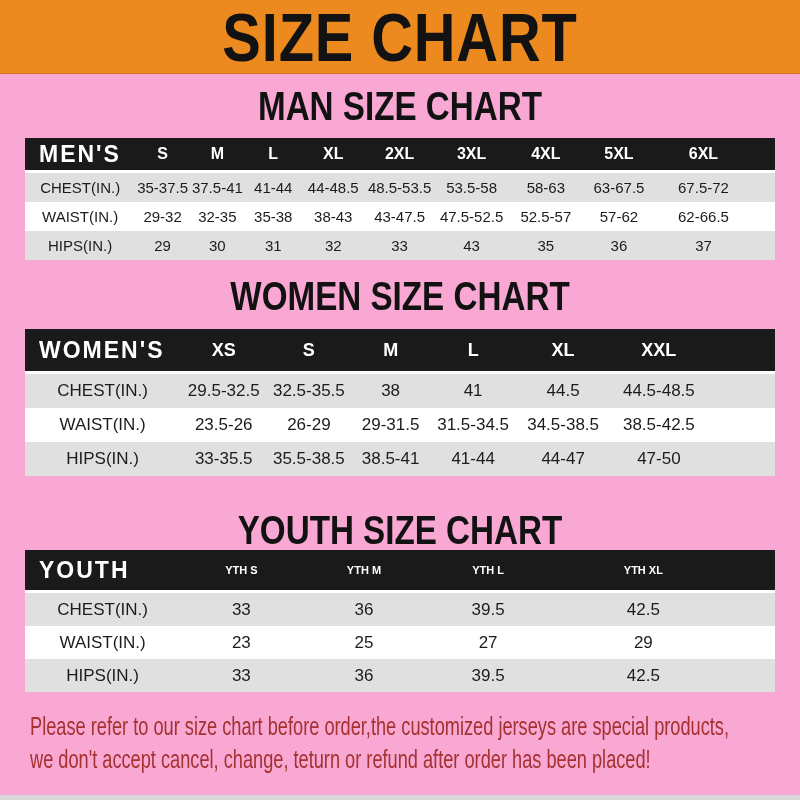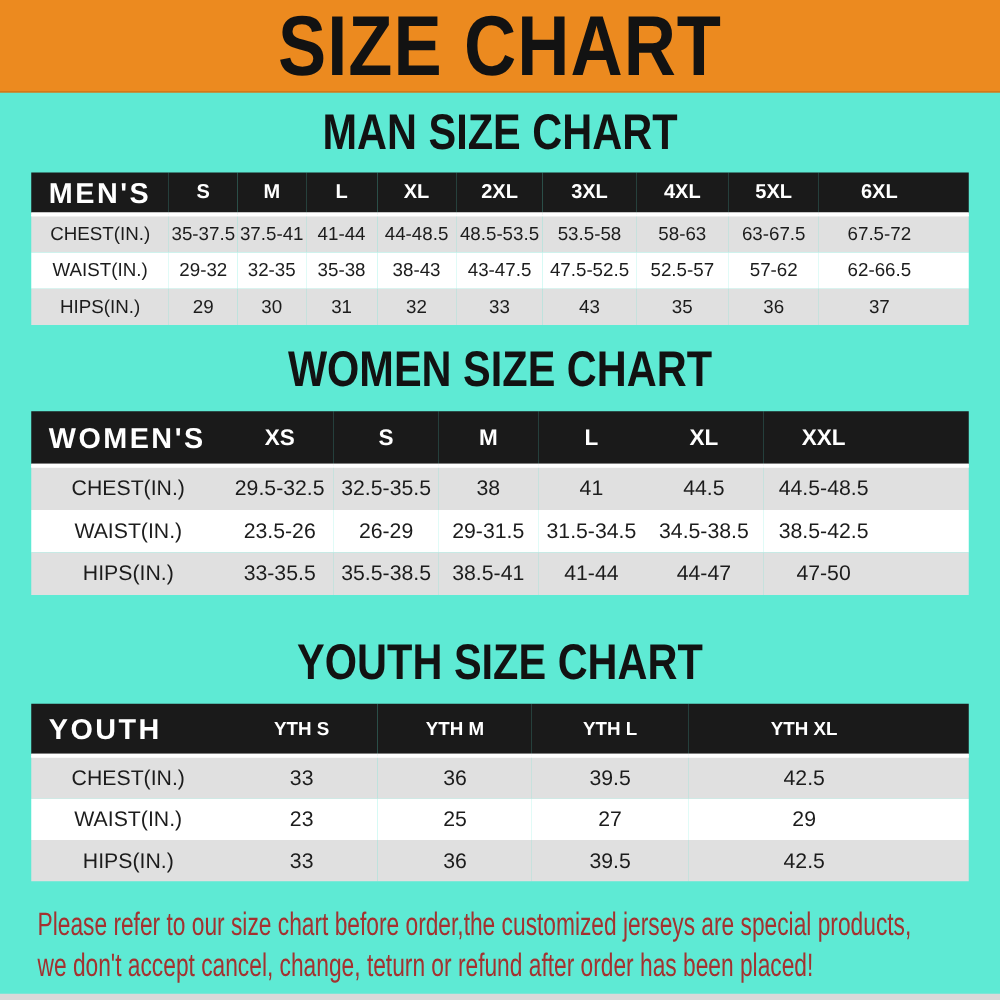--- a/index.html
+++ b/index.html
@@ -2,21 +2,21 @@
 <html><head>
 <meta charset="utf-8">
 <style>
   html, body {
     margin: 0; padding: 0;
     width: 800px; height: 800px;
     background: #ffffff;
     overflow: hidden;
     font-family: "Liberation Sans", sans-serif;
   }
-  .page { width: 800px; height: 800px; position: relative; background:#5eead4; }
+  .page { width: 800px; height: 800px; position: relative; background:#f9a8d4; }
 
   
   .banner {
     height: 73px; background: #EC8A1F;
     display: flex; align-items: center; justify-content: center;
     border-bottom: 1px solid #c9741a;
   }
   .banner-title {
     margin: 0; line-height: 1;
     font-size: 68px; font-weight: bold; color: #121212;
@@ -36,21 +36,21 @@
   .title-women { margin-top: 16px; }
   .title-youth { margin-top: 34px; }
 
   
   .size-table {
     width: 750px; margin: 0 auto;
     border-collapse: collapse; table-layout: fixed;
   }
   .tbl-men   { margin-top: 12px; }
   .tbl-women { margin-top: 13px; }
-  .tbl-youth { margin-top: 13px; }
+  .tbl-youth { }
 
   .size-table th {
     background: #1A1A1A; color: #ffffff;
     font-weight: bold; text-align: center;
     border-bottom: 3px solid #ffffff;
     white-space: nowrap;
   }
   .size-table th:first-child {
     text-align: left; padding-left: 14px;
     font-size: 23px; letter-spacing: 2px;
@@ -58,21 +58,21 @@
   .size-table td {
     text-align: center; color: #1c1c1c; white-space: nowrap;
   }
   .size-table tbody tr:nth-child(odd)  { background: #E0E0E0; }
   .size-table tbody tr:nth-child(even) { background: #ffffff; }
 
   .tbl-men   th { height: 30px; font-size: 16px; }
   .tbl-men   td { height: 27px; font-size: 15px; }
   .tbl-women th { height: 40px; font-size: 18px; }
   .tbl-women td { height: 32px; font-size: 17px; }
-  .tbl-youth th { height: 38px; font-size: 15px; }
+  .tbl-youth th { height: 38px; font-size: 11px; }
   .tbl-youth td { height: 31px; font-size: 17px; }
 
   
   .tbl-men   th:last-child, .tbl-men   td:last-child { padding-right: 24px; }
   .tbl-women th:last-child, .tbl-women td:last-child { padding-right: 69px; }
   .tbl-youth th:last-child, .tbl-youth td:last-child { padding-right: 40px; }
 
   
   .note {
     margin-top: 18px; padding-left: 30px;

